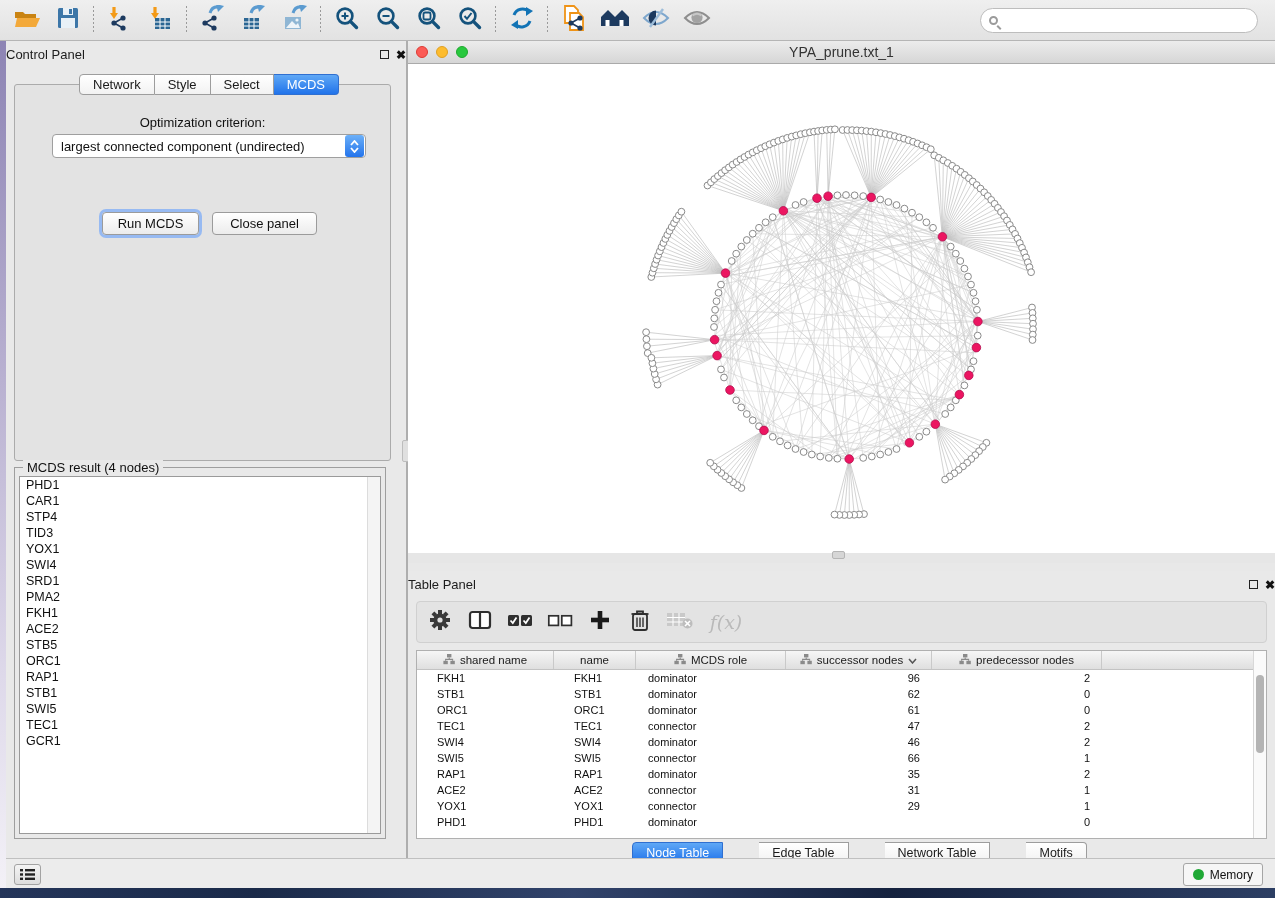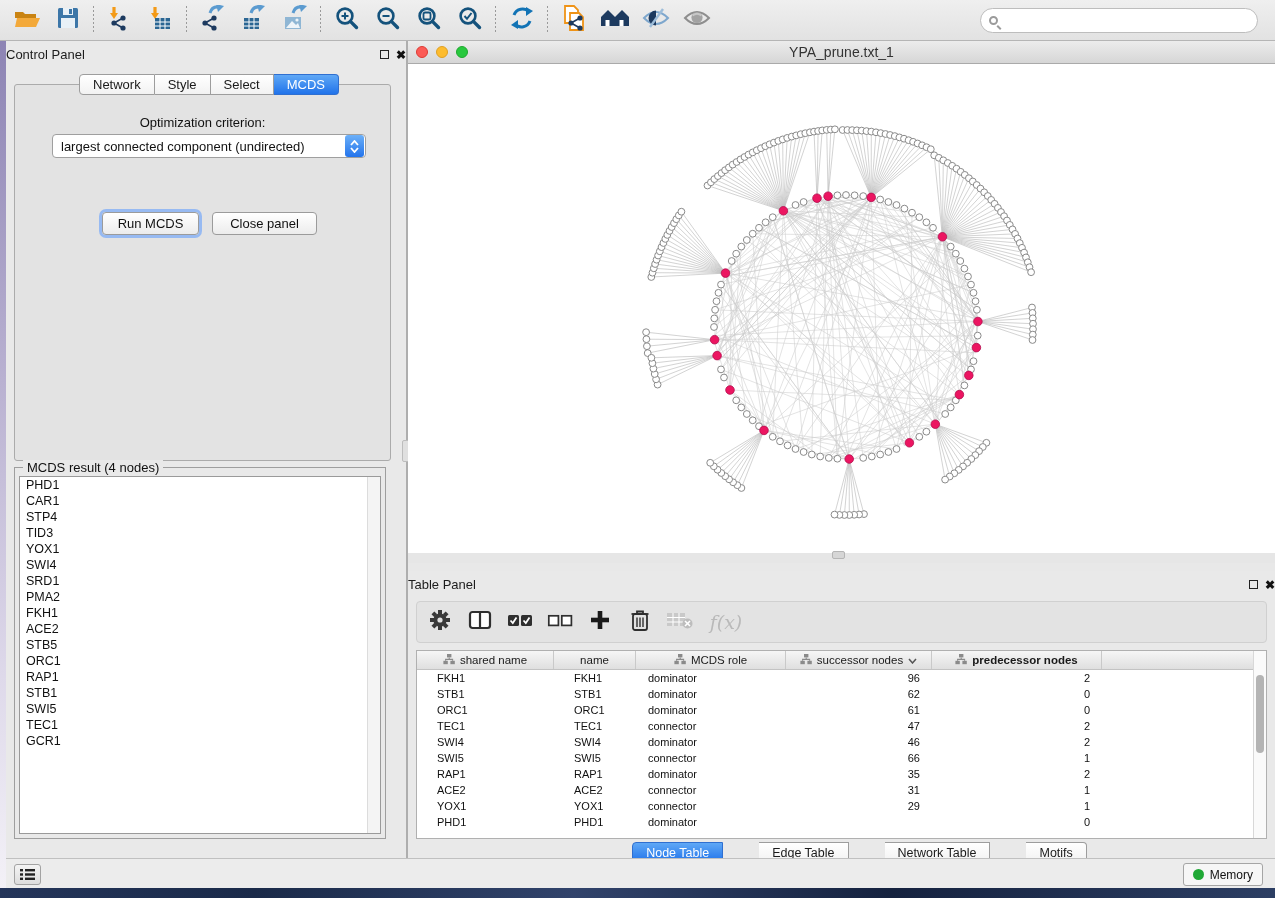--- a/index.html
+++ b/index.html
@@ -1055,21 +1055,21 @@
               <rect x="4" y="0" width="4.4" height="3.4" fill="#8a8a8a"></rect>
               <rect x="0.4" y="6.8" width="4.4" height="3.4" fill="#8a8a8a"></rect>
               <rect x="7.4" y="6.8" width="4.4" height="3.4" fill="#8a8a8a"></rect>
               <path d="M6.2 3.4 v2 M2.6 6.8 v-1.4 h7 v1.4" fill="none" stroke="#8a8a8a" stroke-width="1.1"></path>
             </svg></span>
           <span>successor nodes</span>
           <span><svg width="9" height="6" viewBox="0 0 9 6">
               <polyline points="1,1 4.5,5 8,1" fill="none" stroke="#555" stroke-width="1.5"></polyline>
             </svg></span>
         </div>
-        <div class="nt-hcell" style="width: 170px; font-weight: bold;">
+        <div class="nt-hcell" style="width: 170px;">
           <span><svg width="12" height="11" viewBox="0 0 12 11">
               <rect x="4" y="0" width="4.4" height="3.4" fill="#8a8a8a"></rect>
               <rect x="0.4" y="6.8" width="4.4" height="3.4" fill="#8a8a8a"></rect>
               <rect x="7.4" y="6.8" width="4.4" height="3.4" fill="#8a8a8a"></rect>
               <path d="M6.2 3.4 v2 M2.6 6.8 v-1.4 h7 v1.4" fill="none" stroke="#8a8a8a" stroke-width="1.1"></path>
             </svg></span>
           <span>predecessor nodes</span>
         </div>
         <div class="nt-hcell" style="flex: 1 1 0%; border-right: none;"></div>
       </div>

